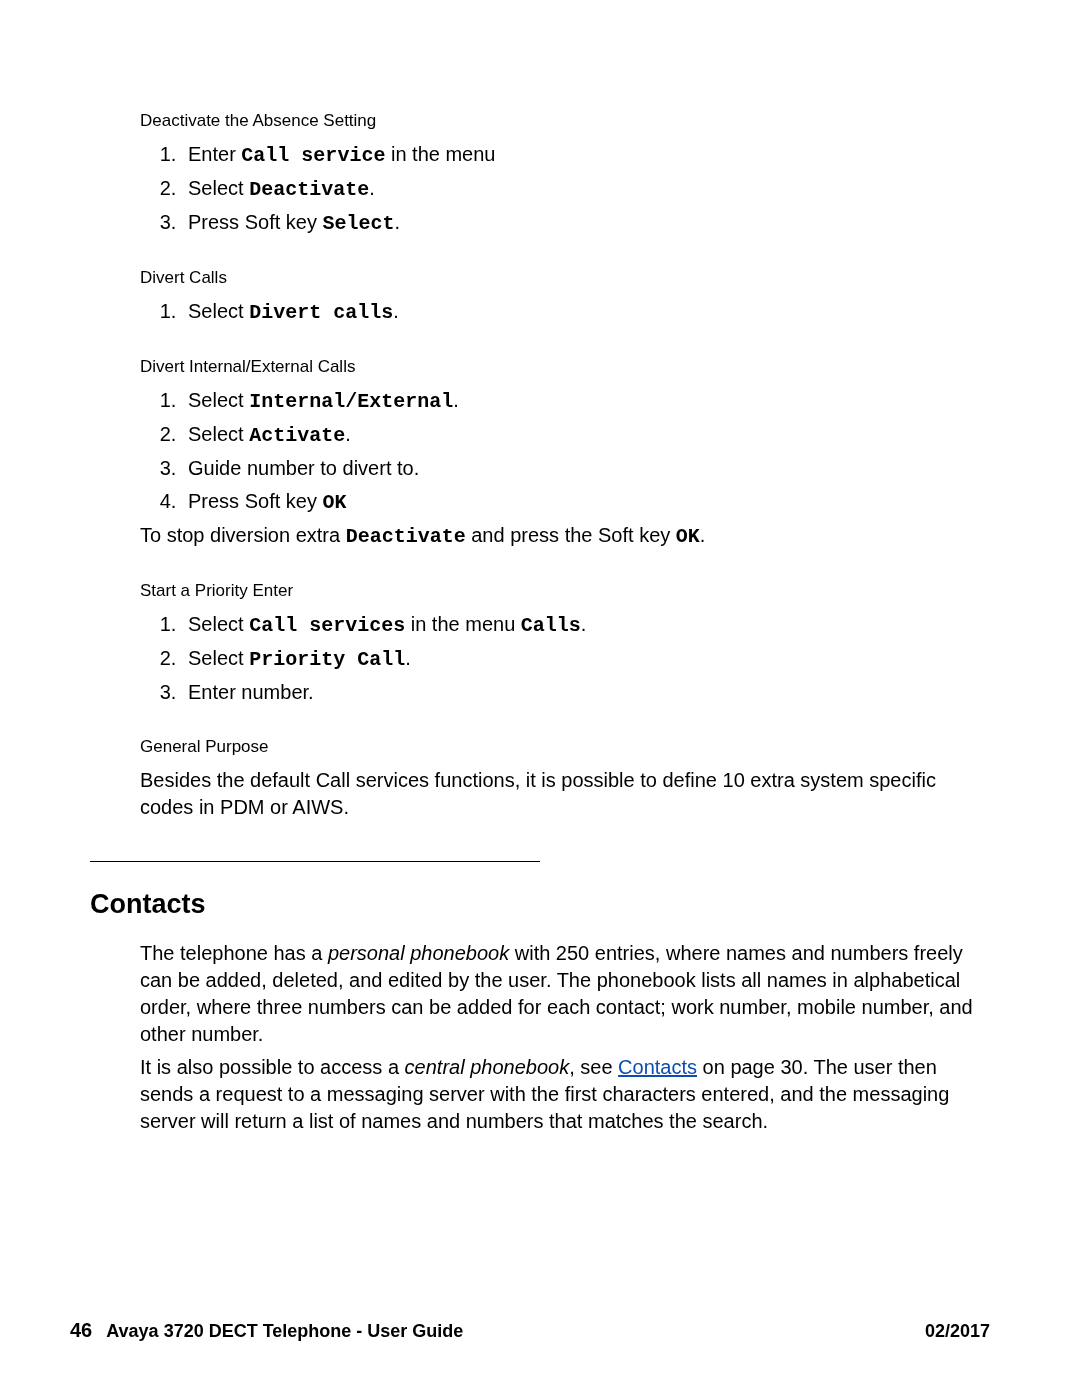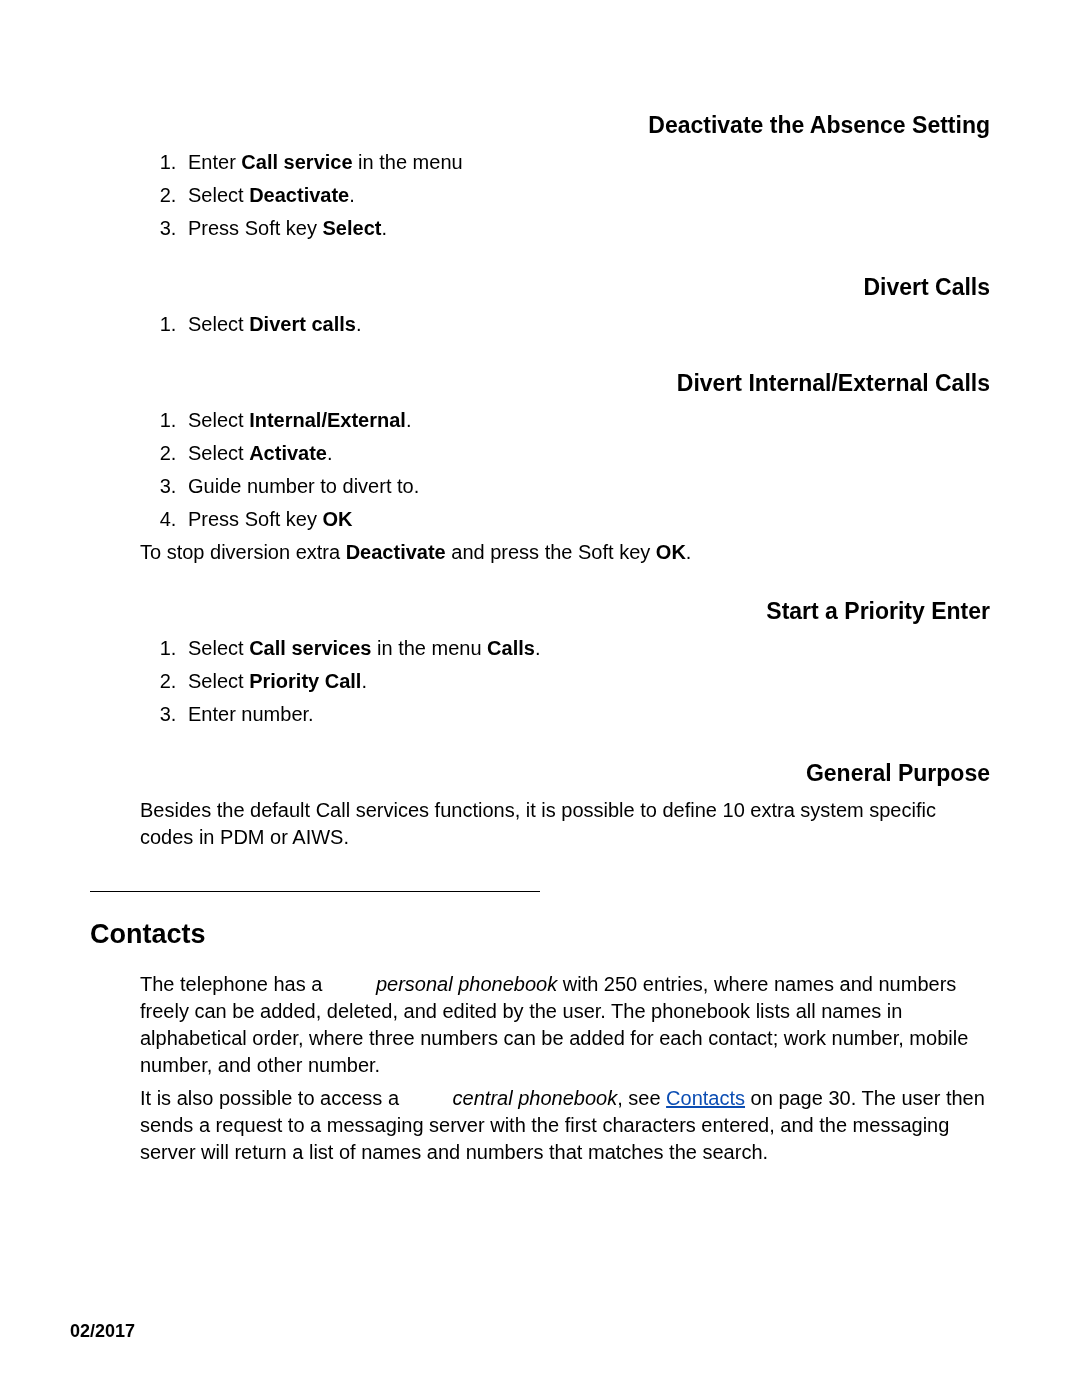--- a/index.html
+++ b/index.html
@@ -19,24 +19,23 @@
   .content {
     font-size: 20px;
     line-height: 1.35;
   }
   h2.section-heading {
     font-size: 27px;
     font-weight: bold;
     margin: 0 0 18px 0;
   }
   h3.sub-heading {
-    font-size: 23px;
-    font-weight: bold;
+    font-size: 17px;
+    font-weight: normal;
     margin: 30px 0 8px 50px;
-    text-align: right;
   }
   h3.sub-heading.first {
     margin-top: 0;
   }
   p.body-text {
     margin: 6px 0 6px 50px;
   }
   ol.steps {
     margin: 6px 0 6px 50px;
     padding-left: 42px;
@@ -63,22 +62,22 @@
     font-size: 18px;
   }
   .footer .left {
     display: flex;
     align-items: baseline;
     gap: 14px;
   }
   .footer .page-num {
     font-size: 20px;
   }
-  .bold { font-weight: bold; }
-  .italic { font-style: italic; margin-left: 48px; }
+  .bold { font-weight: bold; font-family: Liberation Mono, monospace; }
+  .italic { font-style: italic; }
   a.xref {
     color: #0b4db3;
     text-decoration: underline;
   }
 </style>
 </head>
 <body>
 
 <div class="page">
 
@@ -143,16 +142,20 @@
       <span>The telephone has a </span><span class="italic">personal phonebook</span><span> with 250 entries, where names and numbers freely can be added, deleted, and edited by the user. The phonebook lists all names in alphabetical order, where three numbers can be added for each contact; work number, mobile number, and other number.</span>
     </p>
 
     <p class="body-text">
       <span>It is also possible to access a </span><span class="italic">central phonebook</span><span>, see </span><a class="xref">Contacts</a><span> on page 30. The user then sends a request to a messaging server with the first characters entered, and the messaging server will return a list of names and numbers that matches the search.</span>
     </p>
 
   </div>
 
   <div class="footer">
+    <div class="left">
+      <span class="page-num">46</span>
+      <span>Avaya 3720 DECT Telephone - User Guide</span>
+    </div>
     <span>02/2017</span>
   </div>
 
 </div>
 
 </body></html>

